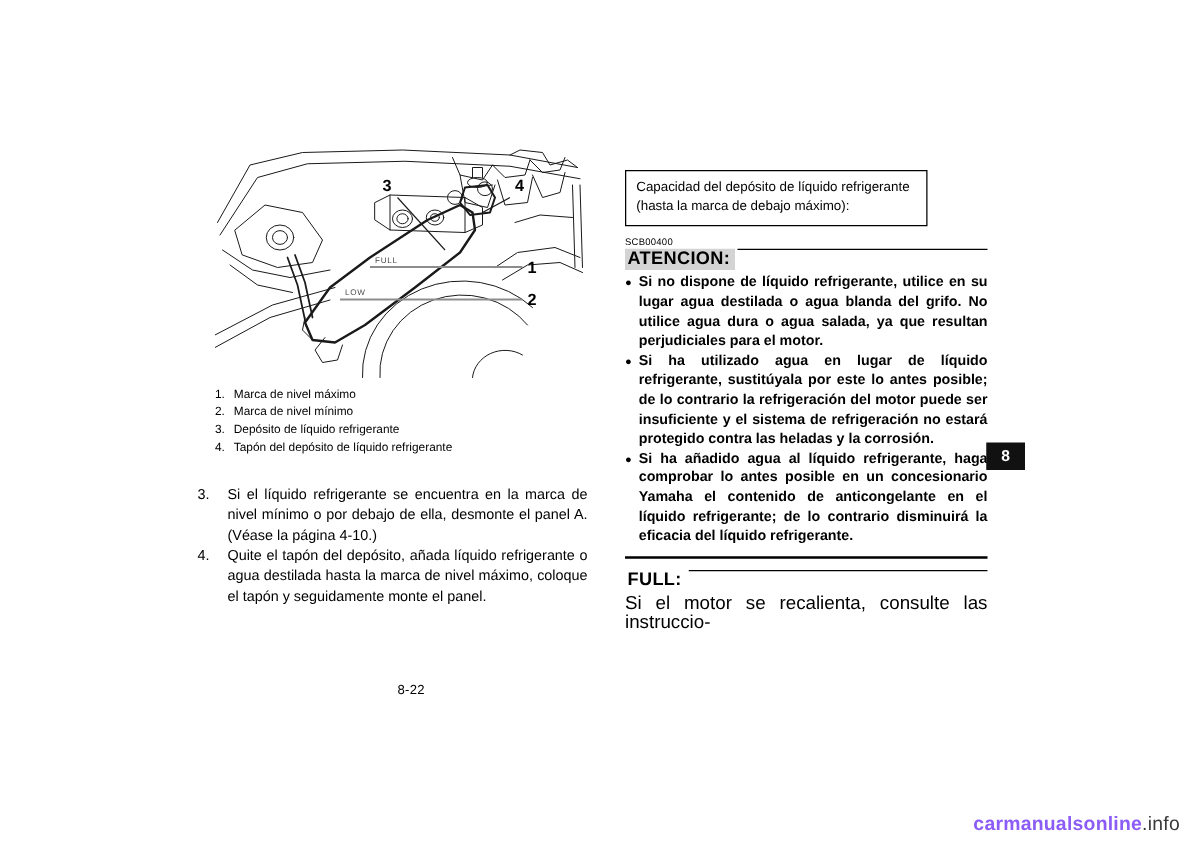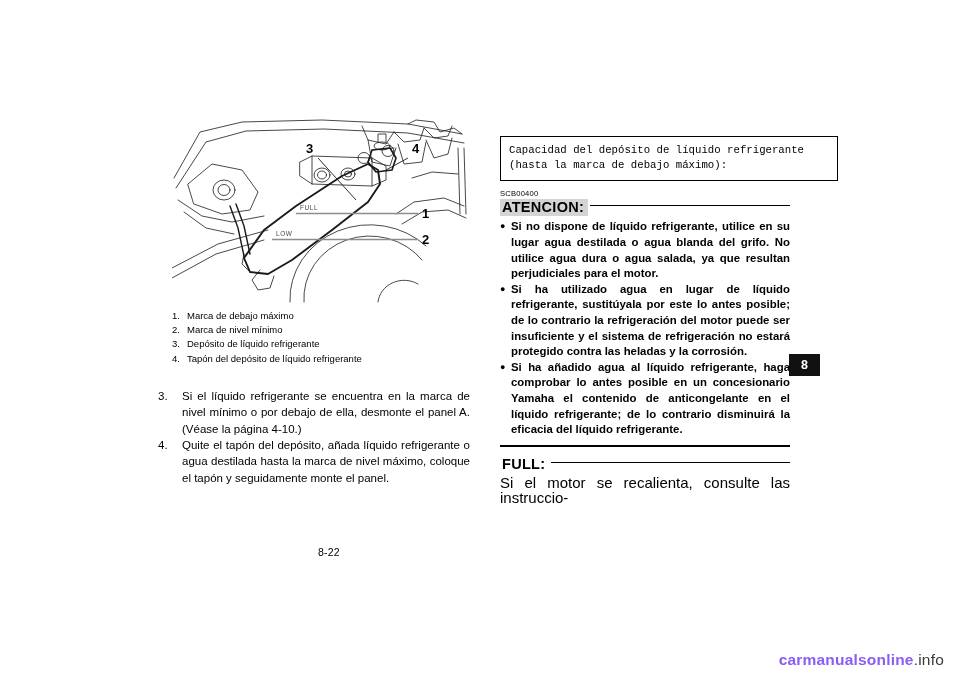--- a/index.html
+++ b/index.html
@@ -84,35 +84,34 @@
     top: 136px;
     width: 290px;
   }
 
   #spec-box {
     border: 1.4px solid #000;
     padding: 6px 8px 7px 8px;
     font-size: 10.7px;
     line-height: 15.2px;
     box-sizing: border-box;
-    width: 338px;
-    font-family: Liberation Mono, monospace;
+    width: 242px;
   }
   #spec-box .indent { padding-left: 22px; }
 
   #caution-code {
     margin-top: 8px;
     font-size: 7.6px;
     letter-spacing: 0.2px;
     line-height: 9px;
   }
 
   .notice-head {
     display: flex;
-    align-items: center;
+    align-items: flex-start;
     margin-top: 1px;
   }
   .notice-head .word {
     font-size: 14.5px;
     font-weight: bold;
     letter-spacing: 0.3px;
     padding: 0 4px 0 2px;
     line-height: 17px;
   }
   .notice-head .word.shaded { background: #d4d4d4; }
@@ -270,21 +269,21 @@
         <text id="fig-num-3" x="134" y="35" font-family="Liberation Sans, sans-serif" font-size="13" font-weight="bold" fill="#000">3</text>
         <text id="fig-num-4" x="240" y="35" font-family="Liberation Sans, sans-serif" font-size="13" font-weight="bold" fill="#000">4</text>
         <text id="fig-num-1" x="250" y="100" font-family="Liberation Sans, sans-serif" font-size="13" font-weight="bold" fill="#000">1</text>
         <text id="fig-num-2" x="250" y="126" font-family="Liberation Sans, sans-serif" font-size="13" font-weight="bold" fill="#000">2</text>
       </svg>
     </div>
 
     <div id="callout-list">
       <div class="callout-row">
         <span class="callout-num">1.</span>
-        <span>Marca de debajo máximo</span>
+        <span>Marca de nivel máximo</span>
       </div>
       <div class="callout-row">
         <span class="callout-num">2.</span>
         <span>Marca de nivel mínimo</span>
       </div>
       <div class="callout-row">
         <span class="callout-num">3.</span>
         <span>Depósito de líquido refrigerante</span>
       </div>
       <div class="callout-row">

